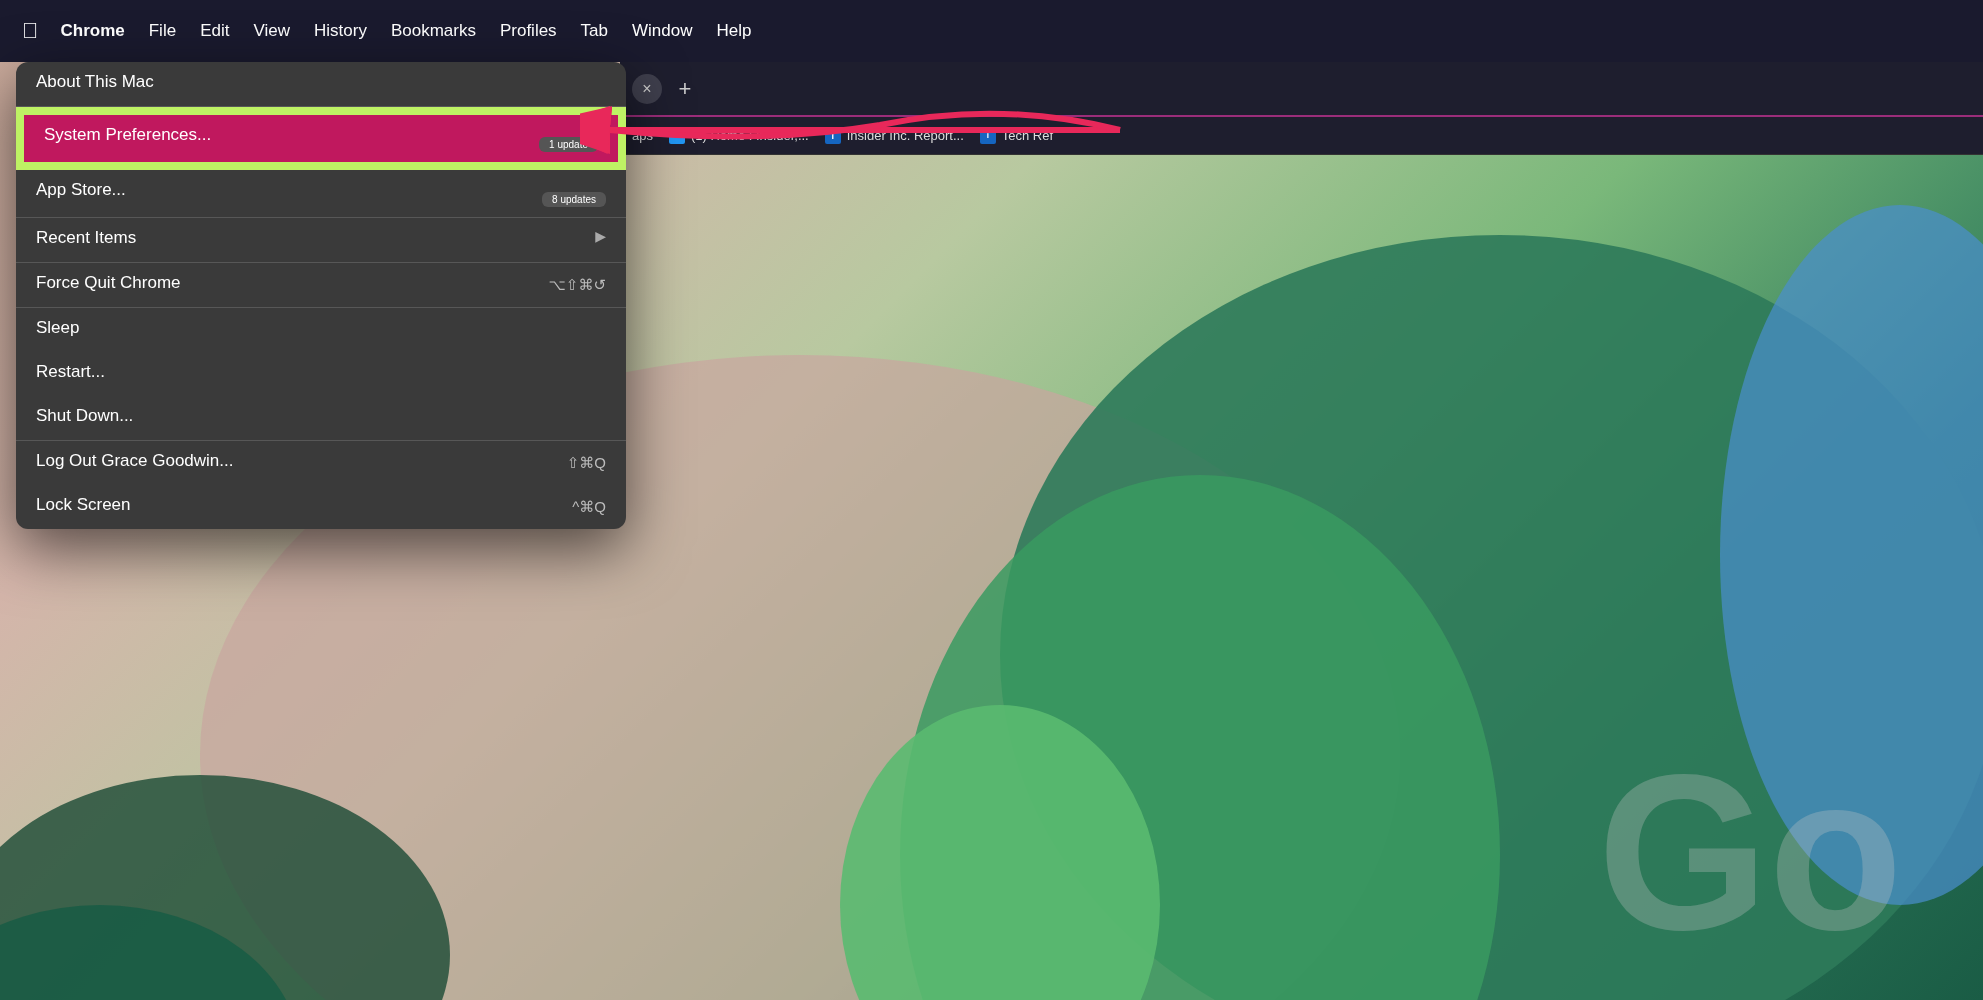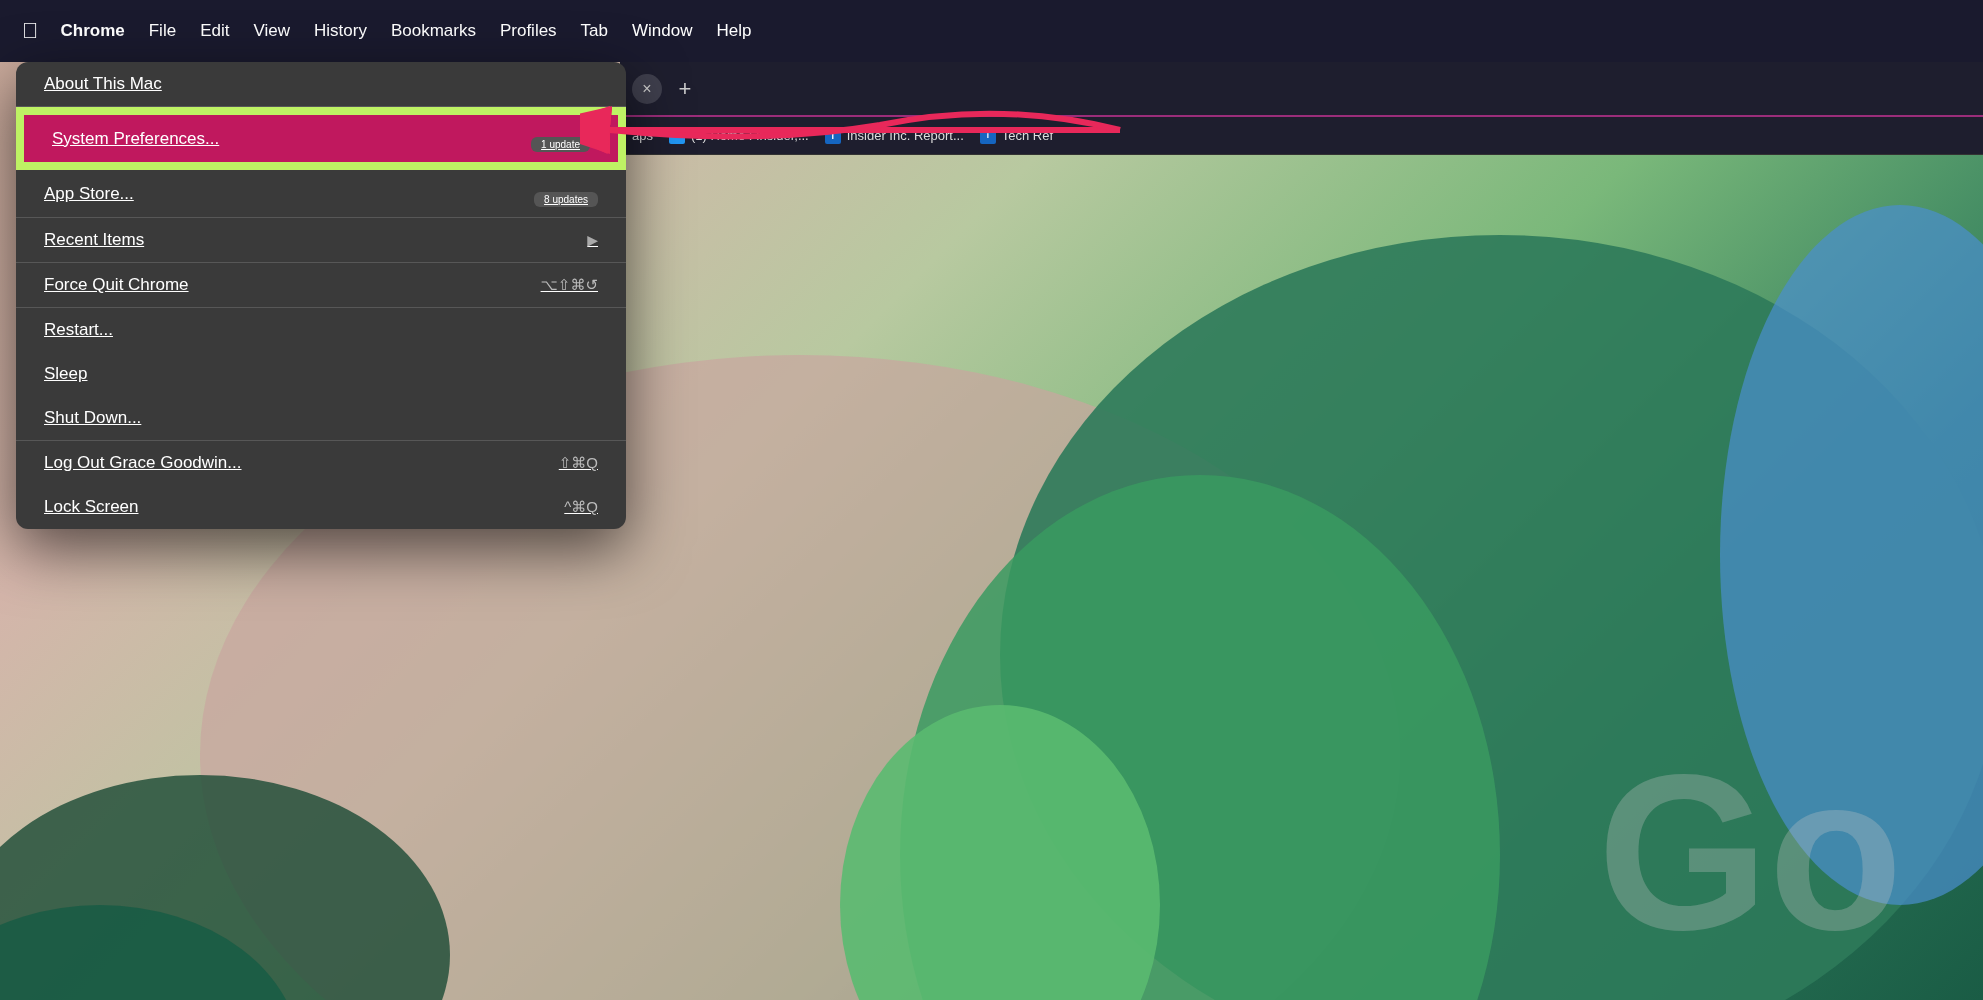--- a/index.html
+++ b/index.html
@@ -152,28 +152,26 @@
       width: 610px;
       background: #3a3a3a;
       border-radius: 12px;
       z-index: 200;
       overflow: hidden;
       box-shadow: 0 20px 60px rgba(0,0,0,0.6);
     }
 
     .menu-item {
       display: flex;
-      align-items: center;
       justify-content: space-between;
-      padding: 10px 28px;
+      padding: 10px 20px;
       color: #ffffff;
       font-size: 17px;
       cursor: pointer;
       min-height: 44px;
-      text-decoration: underline;
     }
 
     .menu-item.highlighted {
       background: #c0185e;
       border: 8px solid #bef264;
     }
 
     .menu-separator {
       height: 1px;
       background: rgba(255,255,255,0.15);
@@ -329,26 +327,26 @@
   <div class="menu-separator"></div>
 
   <div class="menu-item">
     <span class="menu-item-label">Force Quit Chrome</span>
     <span class="menu-item-shortcut">⌥⇧⌘↺</span>
   </div>
 
   <div class="menu-separator"></div>
 
   <div class="menu-item">
+    <span class="menu-item-label">Sleep</span>
+    <span class="menu-item-shortcut"></span>
+  </div>
+
+  <div class="menu-item">
     <span class="menu-item-label">Restart...</span>
-    <span class="menu-item-shortcut"></span>
-  </div>
-
-  <div class="menu-item">
-    <span class="menu-item-label">Sleep</span>
     <span class="menu-item-shortcut"></span>
   </div>
 
   <div class="menu-item">
     <span class="menu-item-label">Shut Down...</span>
     <span class="menu-item-shortcut"></span>
   </div>
 
   <div class="menu-separator"></div>
 

